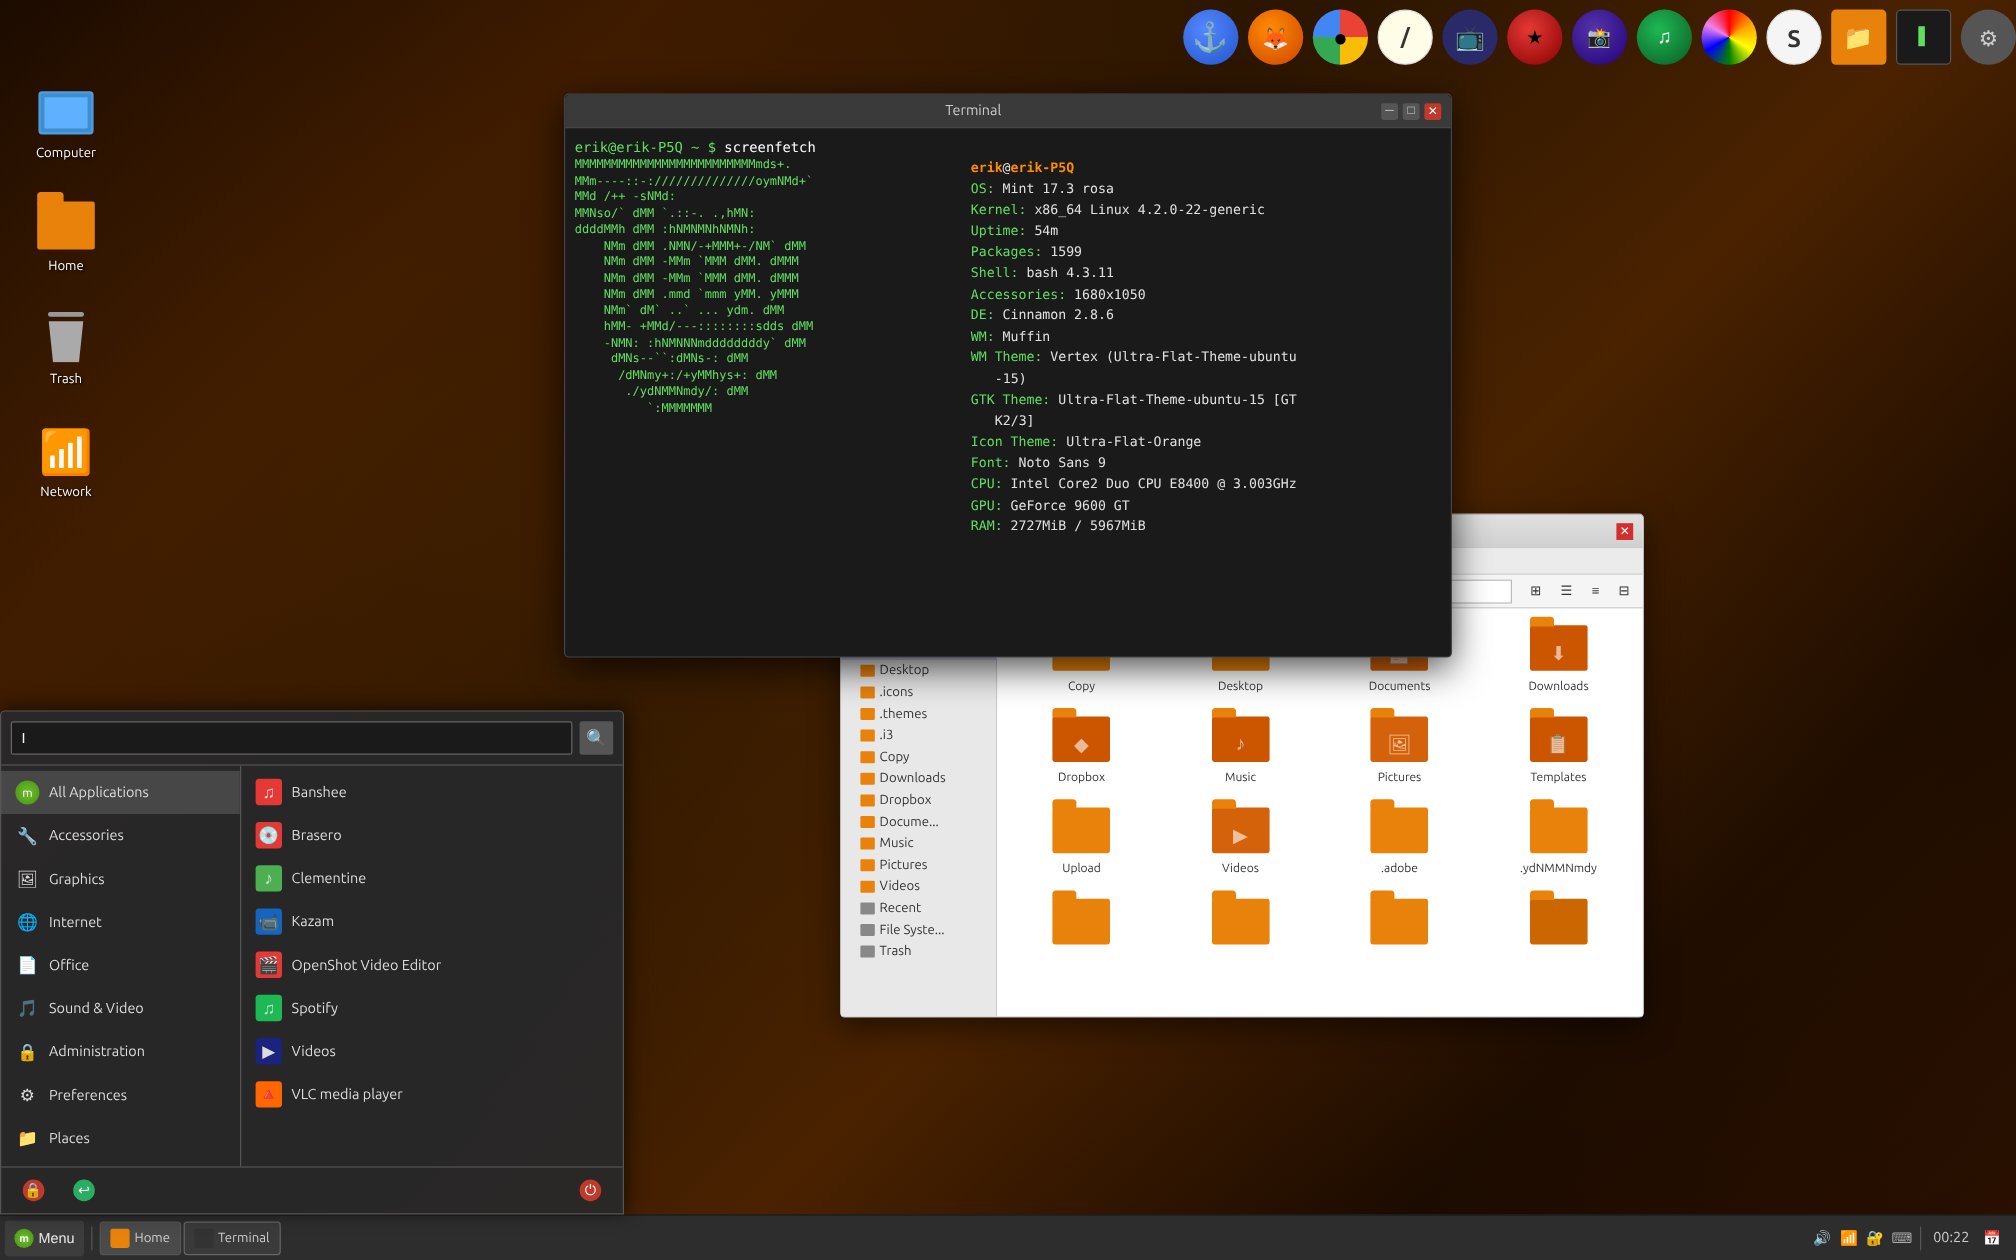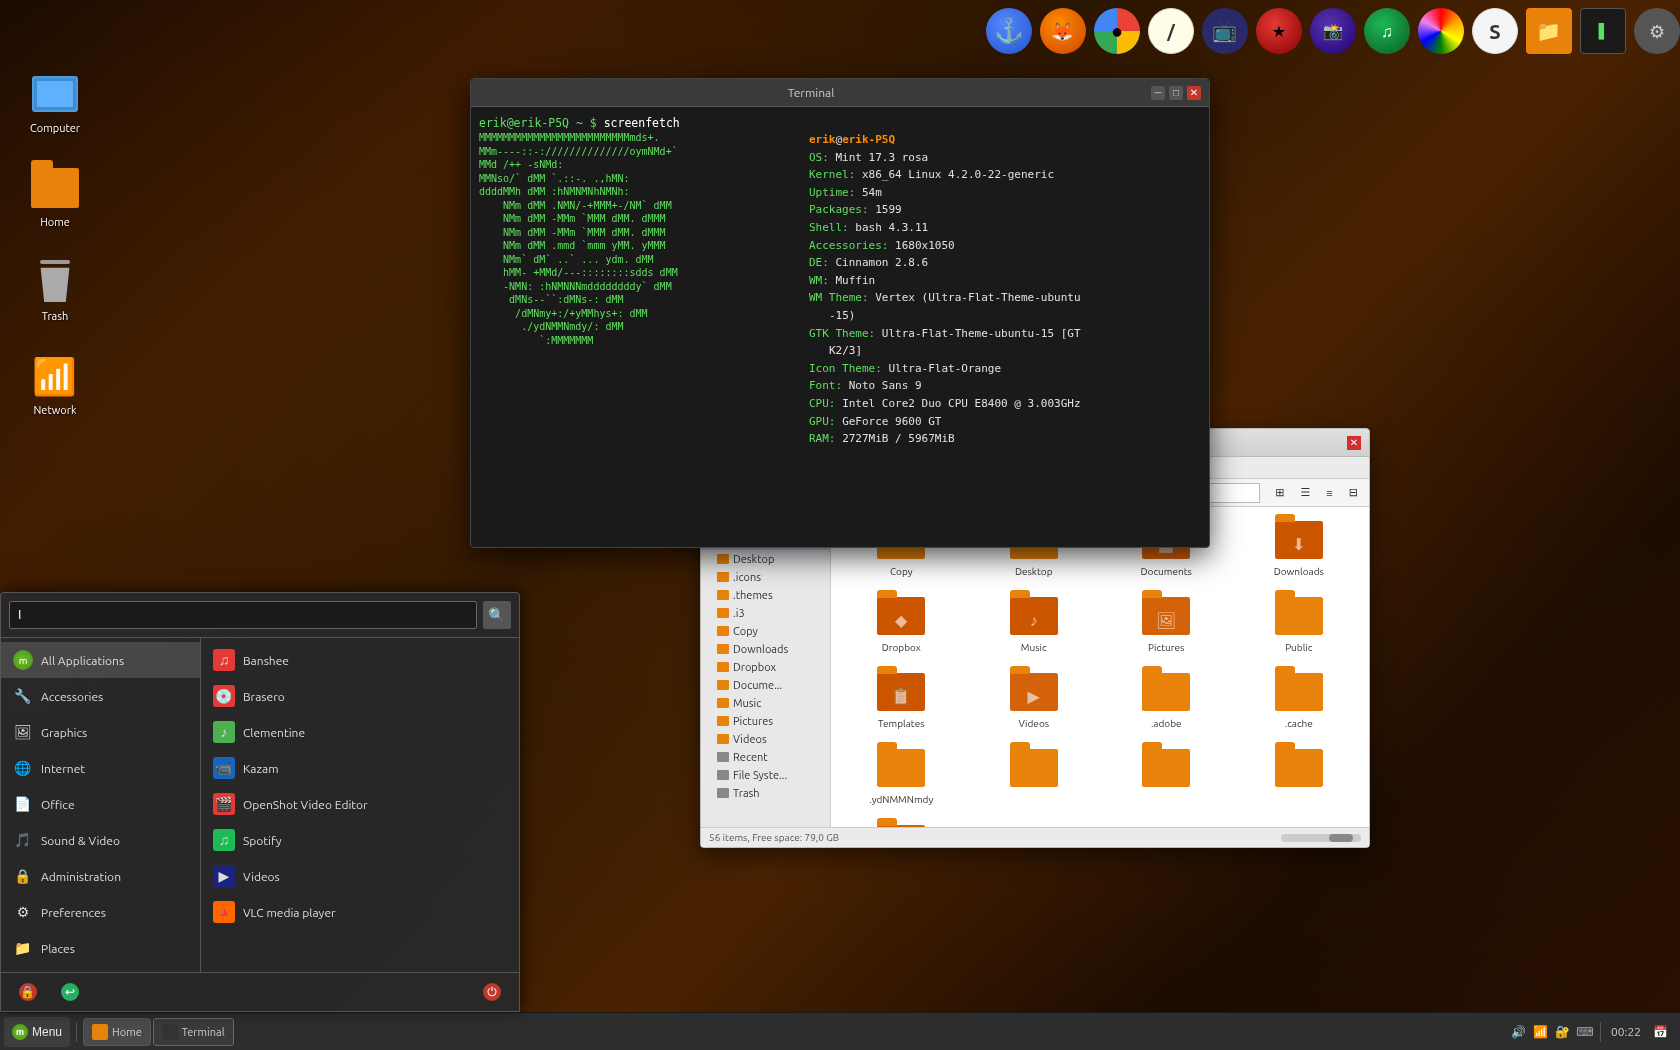--- a/index.html
+++ b/index.html
@@ -988,92 +988,78 @@
             <div class="fm-file-icon">
                 <div class="fm-folder-shape with-icon" style="background:#d4620a;">
                   <div class="fm-folder-inner-icon">🖼</div>
                 </div>
               </div>
             <div class="fm-file-label">Pictures</div>
           </div>
 
           <div class="fm-file-item">
             <div class="fm-file-icon">
-                <div class="fm-folder-shape"></div>
-              </div>
-            <div class="fm-file-label">Public</div>
-          </div>
-          <div class="fm-file-item">
-            <div class="fm-file-icon">
                 <div class="fm-folder-shape with-icon" style="background:#cc5500;">
                   <div class="fm-folder-inner-icon">📋</div>
                 </div>
               </div>
             <div class="fm-file-label">Templates</div>
           </div>
           <div class="fm-file-item">
             <div class="fm-file-icon">
+                <div class="fm-folder-shape"></div>
+              </div>
+            <div class="fm-file-label">Upload</div>
+          </div>
+          <div class="fm-file-item">
+            <div class="fm-file-icon">
                 <div class="fm-folder-shape with-icon" style="background:#d4620a;">
                   <div class="fm-folder-inner-icon">▶</div>
                 </div>
               </div>
             <div class="fm-file-label">Videos</div>
           </div>
 
           <div class="fm-file-item">
             <div class="fm-file-icon">
                 <div class="fm-folder-shape"></div>
               </div>
             <div class="fm-file-label">.adobe</div>
           </div>
           <div class="fm-file-item">
             <div class="fm-file-icon">
                 <div class="fm-folder-shape"></div>
               </div>
-            <div class="fm-file-label">.cache</div>
-          </div>
+            <div class="fm-file-label">.ydNMMNmdy</div>
+          </div>
+
           <div class="fm-file-item">
             <div class="fm-file-icon">
                 <div class="fm-folder-shape"></div>
               </div>
-            <div class="fm-file-label">.ydNMMNmdy</div>
-          </div>
-
+
+          </div>
           <div class="fm-file-item">
             <div class="fm-file-icon">
                 <div class="fm-folder-shape"></div>
               </div>
 
           </div>
           <div class="fm-file-item">
             <div class="fm-file-icon">
                 <div class="fm-folder-shape"></div>
               </div>
 
           </div>
           <div class="fm-file-item">
             <div class="fm-file-icon">
-                <div class="fm-folder-shape"></div>
-              </div>
-
-          </div>
-          <div class="fm-file-item">
-            <div class="fm-file-icon">
                 <div class="fm-folder-shape" style="background:#cc6600;"></div>
               </div>
 
           </div>
-        </div>
-      </div>
-    </div>
-    <div id="fm-statusbar">
-      <span>56 items, Free space: 79,0 GB</span>
-      <div class="fm-scrollbar-area">
-        <div class="fm-scroll-track">
-          <div class="fm-scroll-thumb"></div>
         </div>
       </div>
     </div>
   </div>
 
   <div id="app-menu">
     <div id="app-menu-search">
       <input type="text" id="app-search-input" value="I" style="">
       <button class="search-btn">🔍</button>
     </div>

